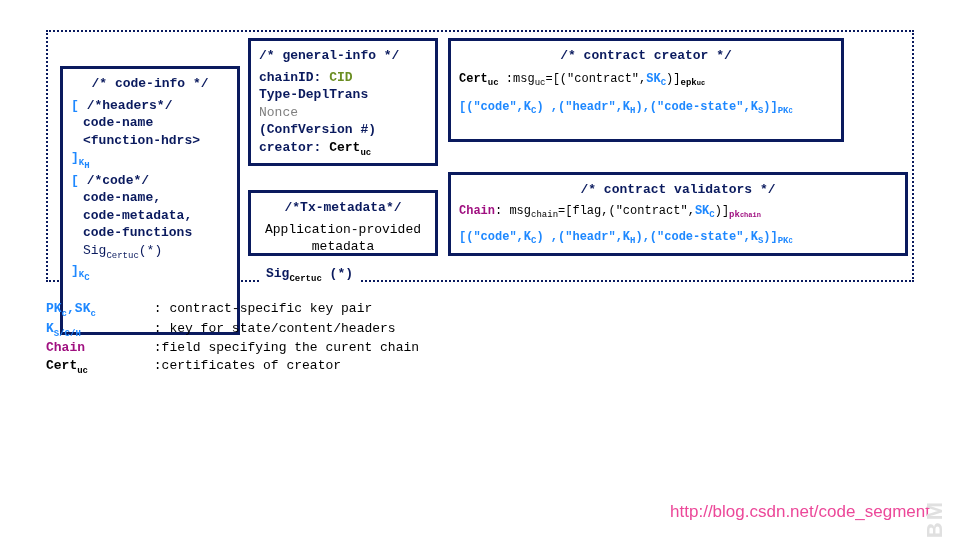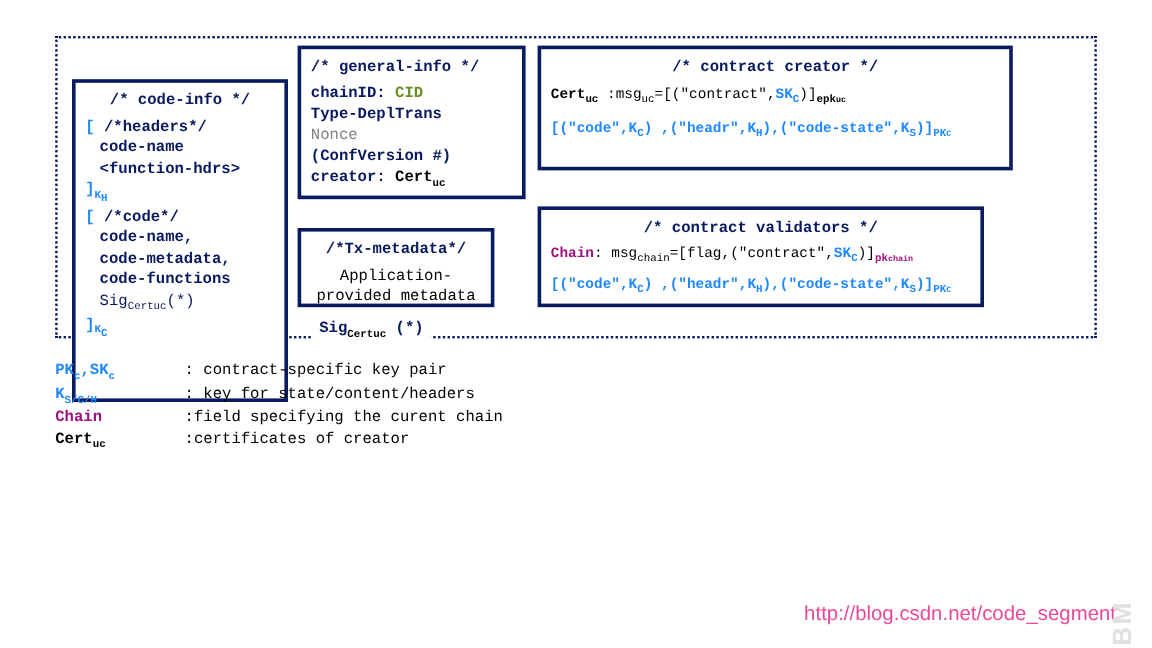--- a/index.html
+++ b/index.html
@@ -29,23 +29,23 @@
   }
   .panel-title {
     font-weight: bold;
     color: #0a1a5e;
     text-align: center;
     display: block;
     margin-bottom: 4px;
   }
   .code-info { left: 60px; top: 22px; width: 180px; height: 269px; margin-top: 44px; }
   .general-info { left: 248px; top: 38px; width: 190px; height: 128px; }
-  .tx-meta { left: 248px; top: 190px; width: 164px; height: 66px; text-align: center; }
+  .tx-meta { left: 248px; top: 190px; width: 190px; height: 66px; text-align: center; }
   .creator { left: 448px; top: 38px; width: 396px; height: 104px; }
-  .validators { left: 448px; top: 172px; width: 372px; height: 84px; }
+  .validators { left: 448px; top: 172px; width: 460px; height: 84px; }
   .sig-label {
     position: absolute;
     left: 260px;
     top: 266px;
     font-weight: bold;
     background: #fff;
     padding: 0 6px;
   }
   .navy { color: #0a1a5e; font-weight: bold; }
   .navy-n { color: #0a1a5e; }

